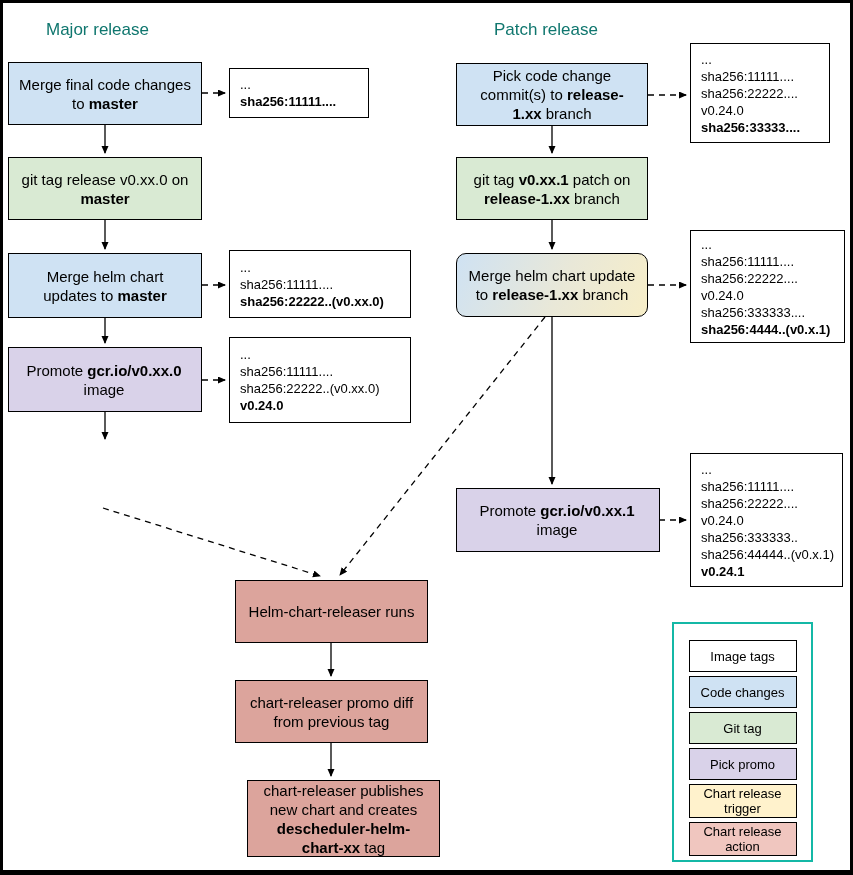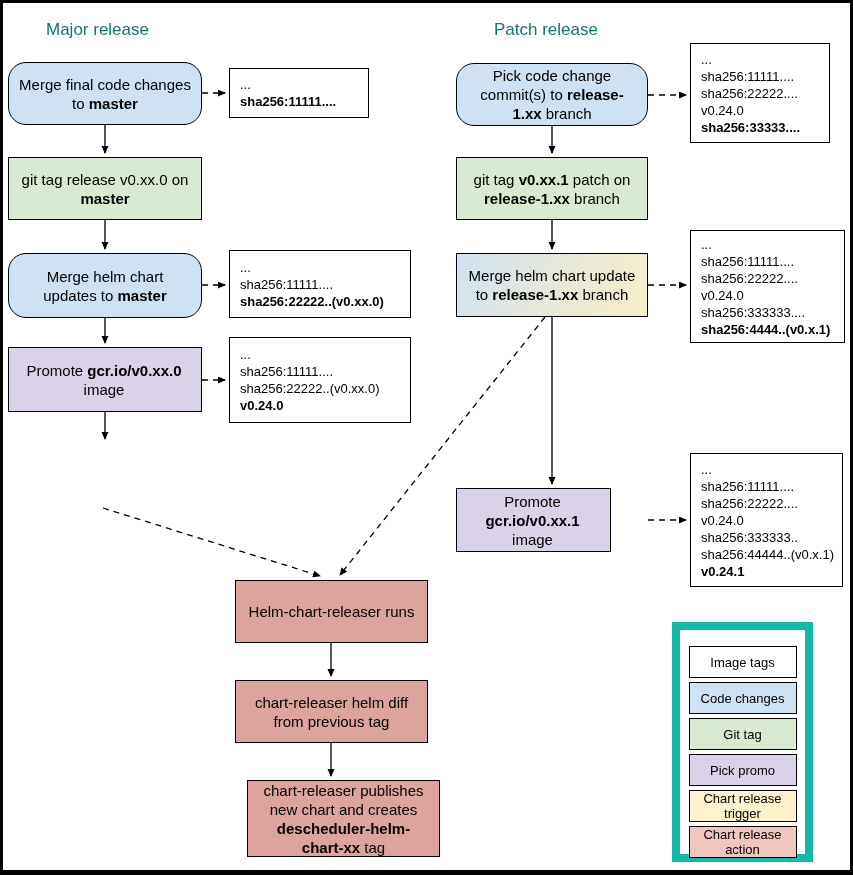--- a/index.html
+++ b/index.html
@@ -3,32 +3,32 @@
 <meta charset="utf-8">
 <style>
   html,body{margin:0;padding:0;background:#fff;font-family:"Liberation Sans",sans-serif;color:#000;}
   #canvas{position:relative;width:853px;height:875px;box-sizing:border-box;
           border:solid #000;border-width:3px 3px 5px 3px;background:#fff;overflow:hidden;}
   .section-title{position:absolute;font-size:17px;line-height:20px;color:#0f766e;white-space:nowrap;}
   .node{position:absolute;box-sizing:border-box;border:1px solid #000;
         display:flex;align-items:center;justify-content:center;text-align:center;
         font-size:15px;line-height:19px;padding:4px 10px;word-break:break-word;}
   .node b{font-weight:700;}
-  .code{background:var(--code);border-radius:18px;}
+  .code{background:var(--code);}
   .git{background:var(--git-tag);}
   .promo{background:var(--image-promo);padding-left:8px;}
   .trigger{background:var(--chart-trigger);}
   .action{background:var(--chart-action);}
-  .gradient{background:linear-gradient(115deg,var(--code) 0%,#e9e8d8 55%,var(--merge-gradient-end) 100%);}
+  .gradient{background:linear-gradient(115deg,var(--code) 0%,#e9e8d8 55%,var(--merge-gradient-end) 100%);border-radius:10px;}
   .tagbox{position:absolute;box-sizing:border-box;border:1px solid #000;background:var(--tag-box);
           display:flex;flex-direction:column;justify-content:center;
           font-size:13px;line-height:17px;padding:4px 6px 4px 10px;text-align:left;}
   .tagbox div{white-space:nowrap;}
   #arrow-layer{position:absolute;left:0;top:0;width:847px;height:867px;pointer-events:none;}
-  .legend{position:absolute;box-sizing:border-box;border:8px solid #14b8a6;background:#fff;
+  .legend{position:absolute;box-sizing:border-box;border:2px solid #14b8a6;background:#fff;
           display:flex;flex-direction:column;align-items:center;gap:4px;padding-top:16px;}
   .legend-item{box-sizing:border-box;width:108px;min-height:32px;border:1px solid #000;
                display:flex;align-items:center;justify-content:center;text-align:center;
                font-size:13px;line-height:15px;padding:1px 4px;}
 </style>
 </head>
 <body>
 
 <div id="canvas">
 
@@ -79,29 +79,29 @@
 
   <div class="node code" style="left:453px;top:60px;width:192px;height:63px">
       <span><span>Pick code change commit(s) to </span><b>release-1.xx</b><span> branch</span></span>
     </div>
   <div class="node git" style="left:453px;top:154px;width:192px;height:63px">
       <span><span>git tag </span><b>v0.xx.1</b><span> patch on </span><b>release-1.xx</b><span> branch</span></span>
     </div>
   <div class="node gradient" style="left:453px;top:250px;width:192px;height:64px">
       <span><span>Merge helm chart update to </span><b>release-1.xx</b><span> branch</span></span>
     </div>
-  <div class="node promo" style="left:453px;top:485px;width:155px;height:64px">
+  <div class="node promo" style="left:453px;top:485px;width:204px;height:64px">
       <span><span>Promote </span><b>gcr.io/v0.xx.1</b><span> image</span></span>
     </div>
 
   <div class="node action" style="left:232px;top:577px;width:193px;height:63px">
       <span><span>Helm-chart-releaser runs</span></span>
     </div>
   <div class="node action" style="left:232px;top:677px;width:193px;height:63px">
-      <span><span>chart-releaser helm diff from previous tag</span></span>
+      <span><span>chart-releaser promo diff from previous tag</span></span>
     </div>
   <div class="node action" style="left:244px;top:777px;width:193px;height:77px">
       <span><span>chart-releaser publishes new chart and creates </span><b>descheduler-helm-chart-xx</b><span> tag</span></span>
     </div>
 
   <div class="tagbox" style="left:226px;top:65px;width:140px;height:50px">
       <div>...</div>
       <div style="font-weight: 700;">sha256:11111....</div>
     </div>
   <div class="tagbox" style="left:226px;top:247px;width:182px;height:68px">

